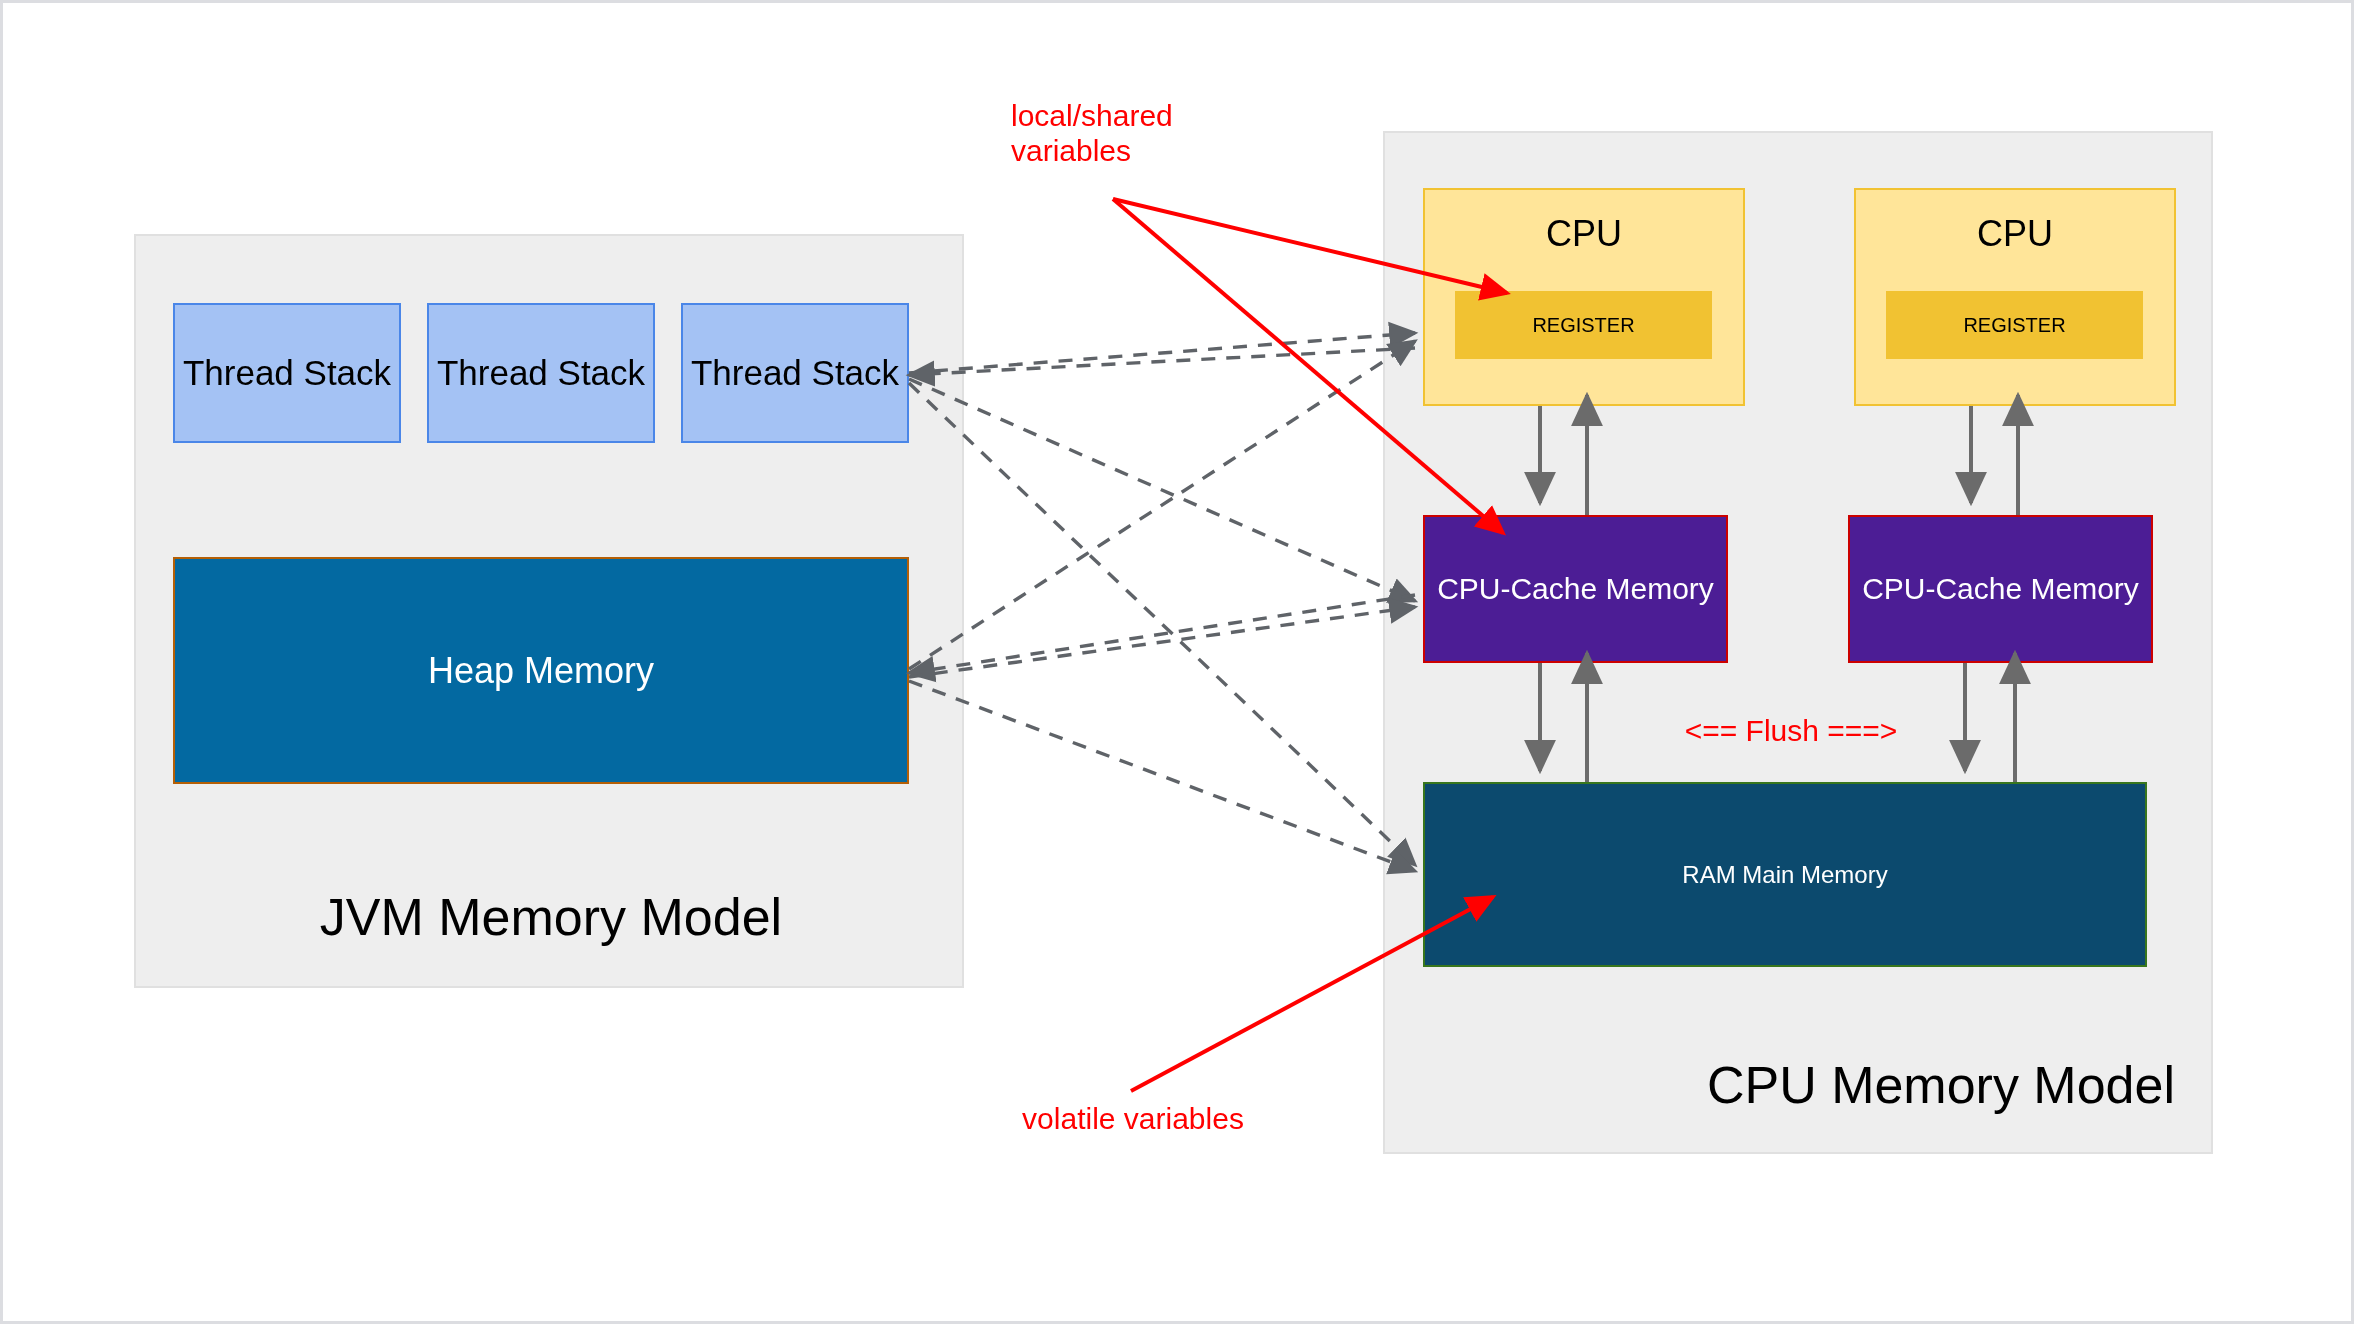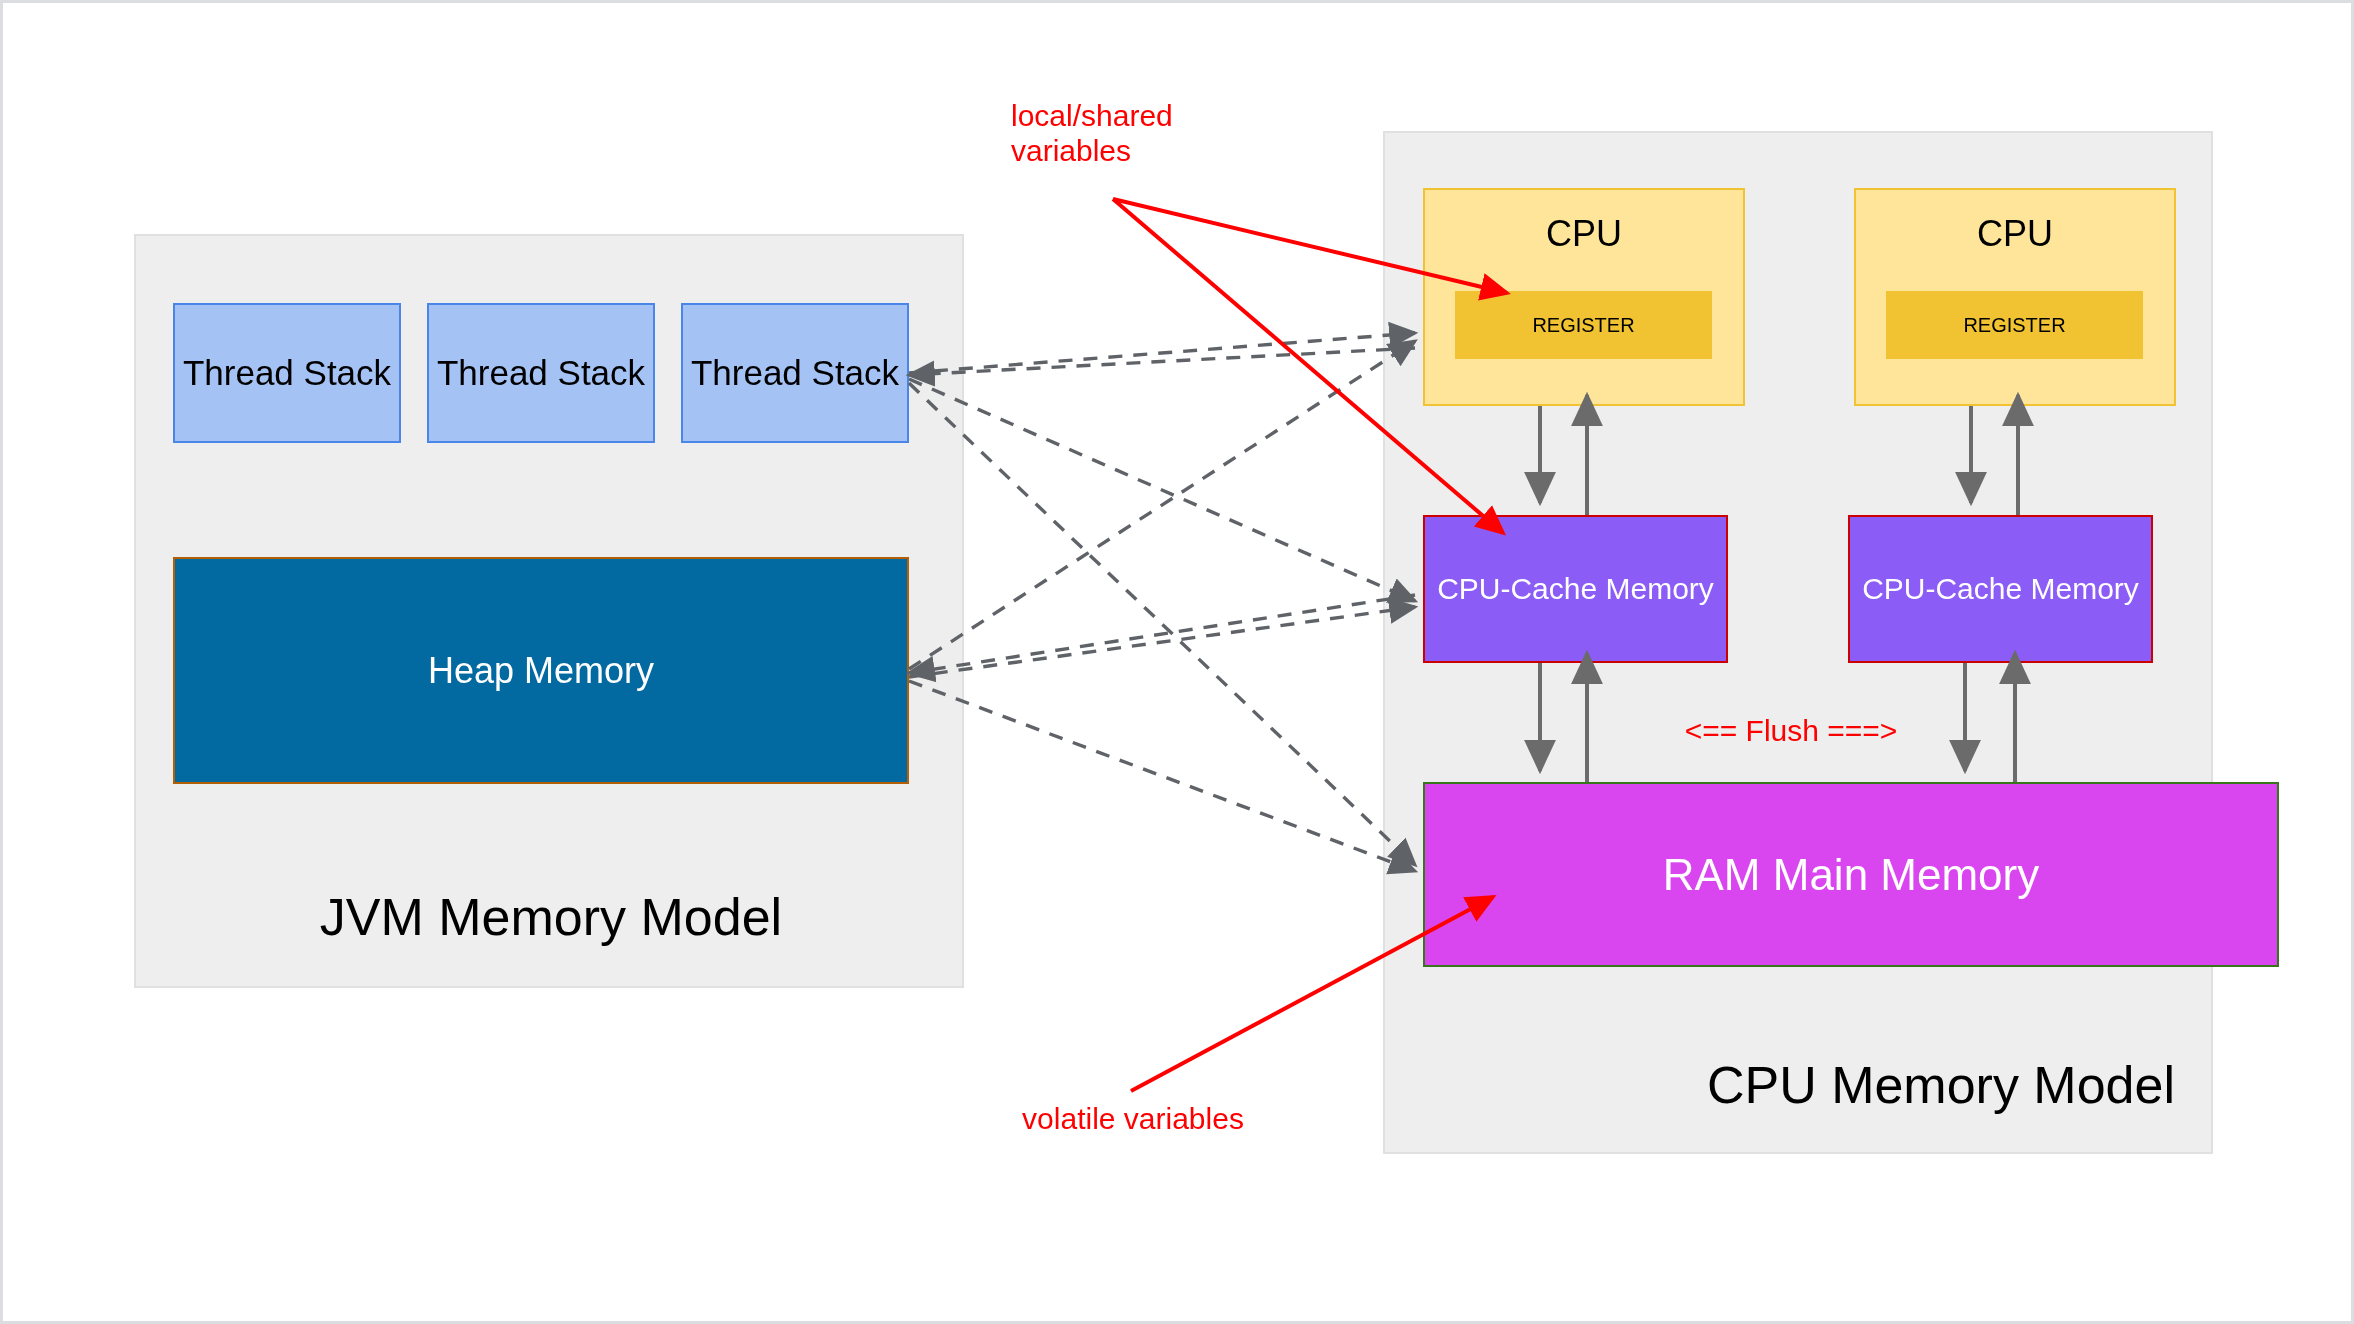--- a/index.html
+++ b/index.html
@@ -93,41 +93,41 @@
     width: 257px;
     height: 68px;
     top: 288px;
     color: #000000;
     font-size: 20px;
   }
   #register-0 { left: 1452px; }
   #register-1 { left: 1883px; }
 
   .cache-box {
-    background: #8b5cf6;
+    background: #4c1d95;
     border: 2px solid #cc0000;
     width: 305px;
     height: 148px;
     top: 512px;
     color: #ffffff;
     font-size: 30px;
     flex-direction: column;
   }
   #cache-0 { left: 1420px; }
   #cache-1 { left: 1845px; }
 
   #ram-memory {
     left: 1420px;
     top: 779px;
-    width: 856px;
+    width: 724px;
     height: 185px;
-    background: #d946ef;
+    background: #0c4a6e;
     border: 2px solid #38761d;
     color: #ffffff;
-    font-size: 44px;
+    font-size: 24px;
   }
 
   
   .annot {
     position: absolute;
     color: #ff0000;
     font-size: 30px;
     line-height: 1.18;
     white-space: pre-line;
   }

